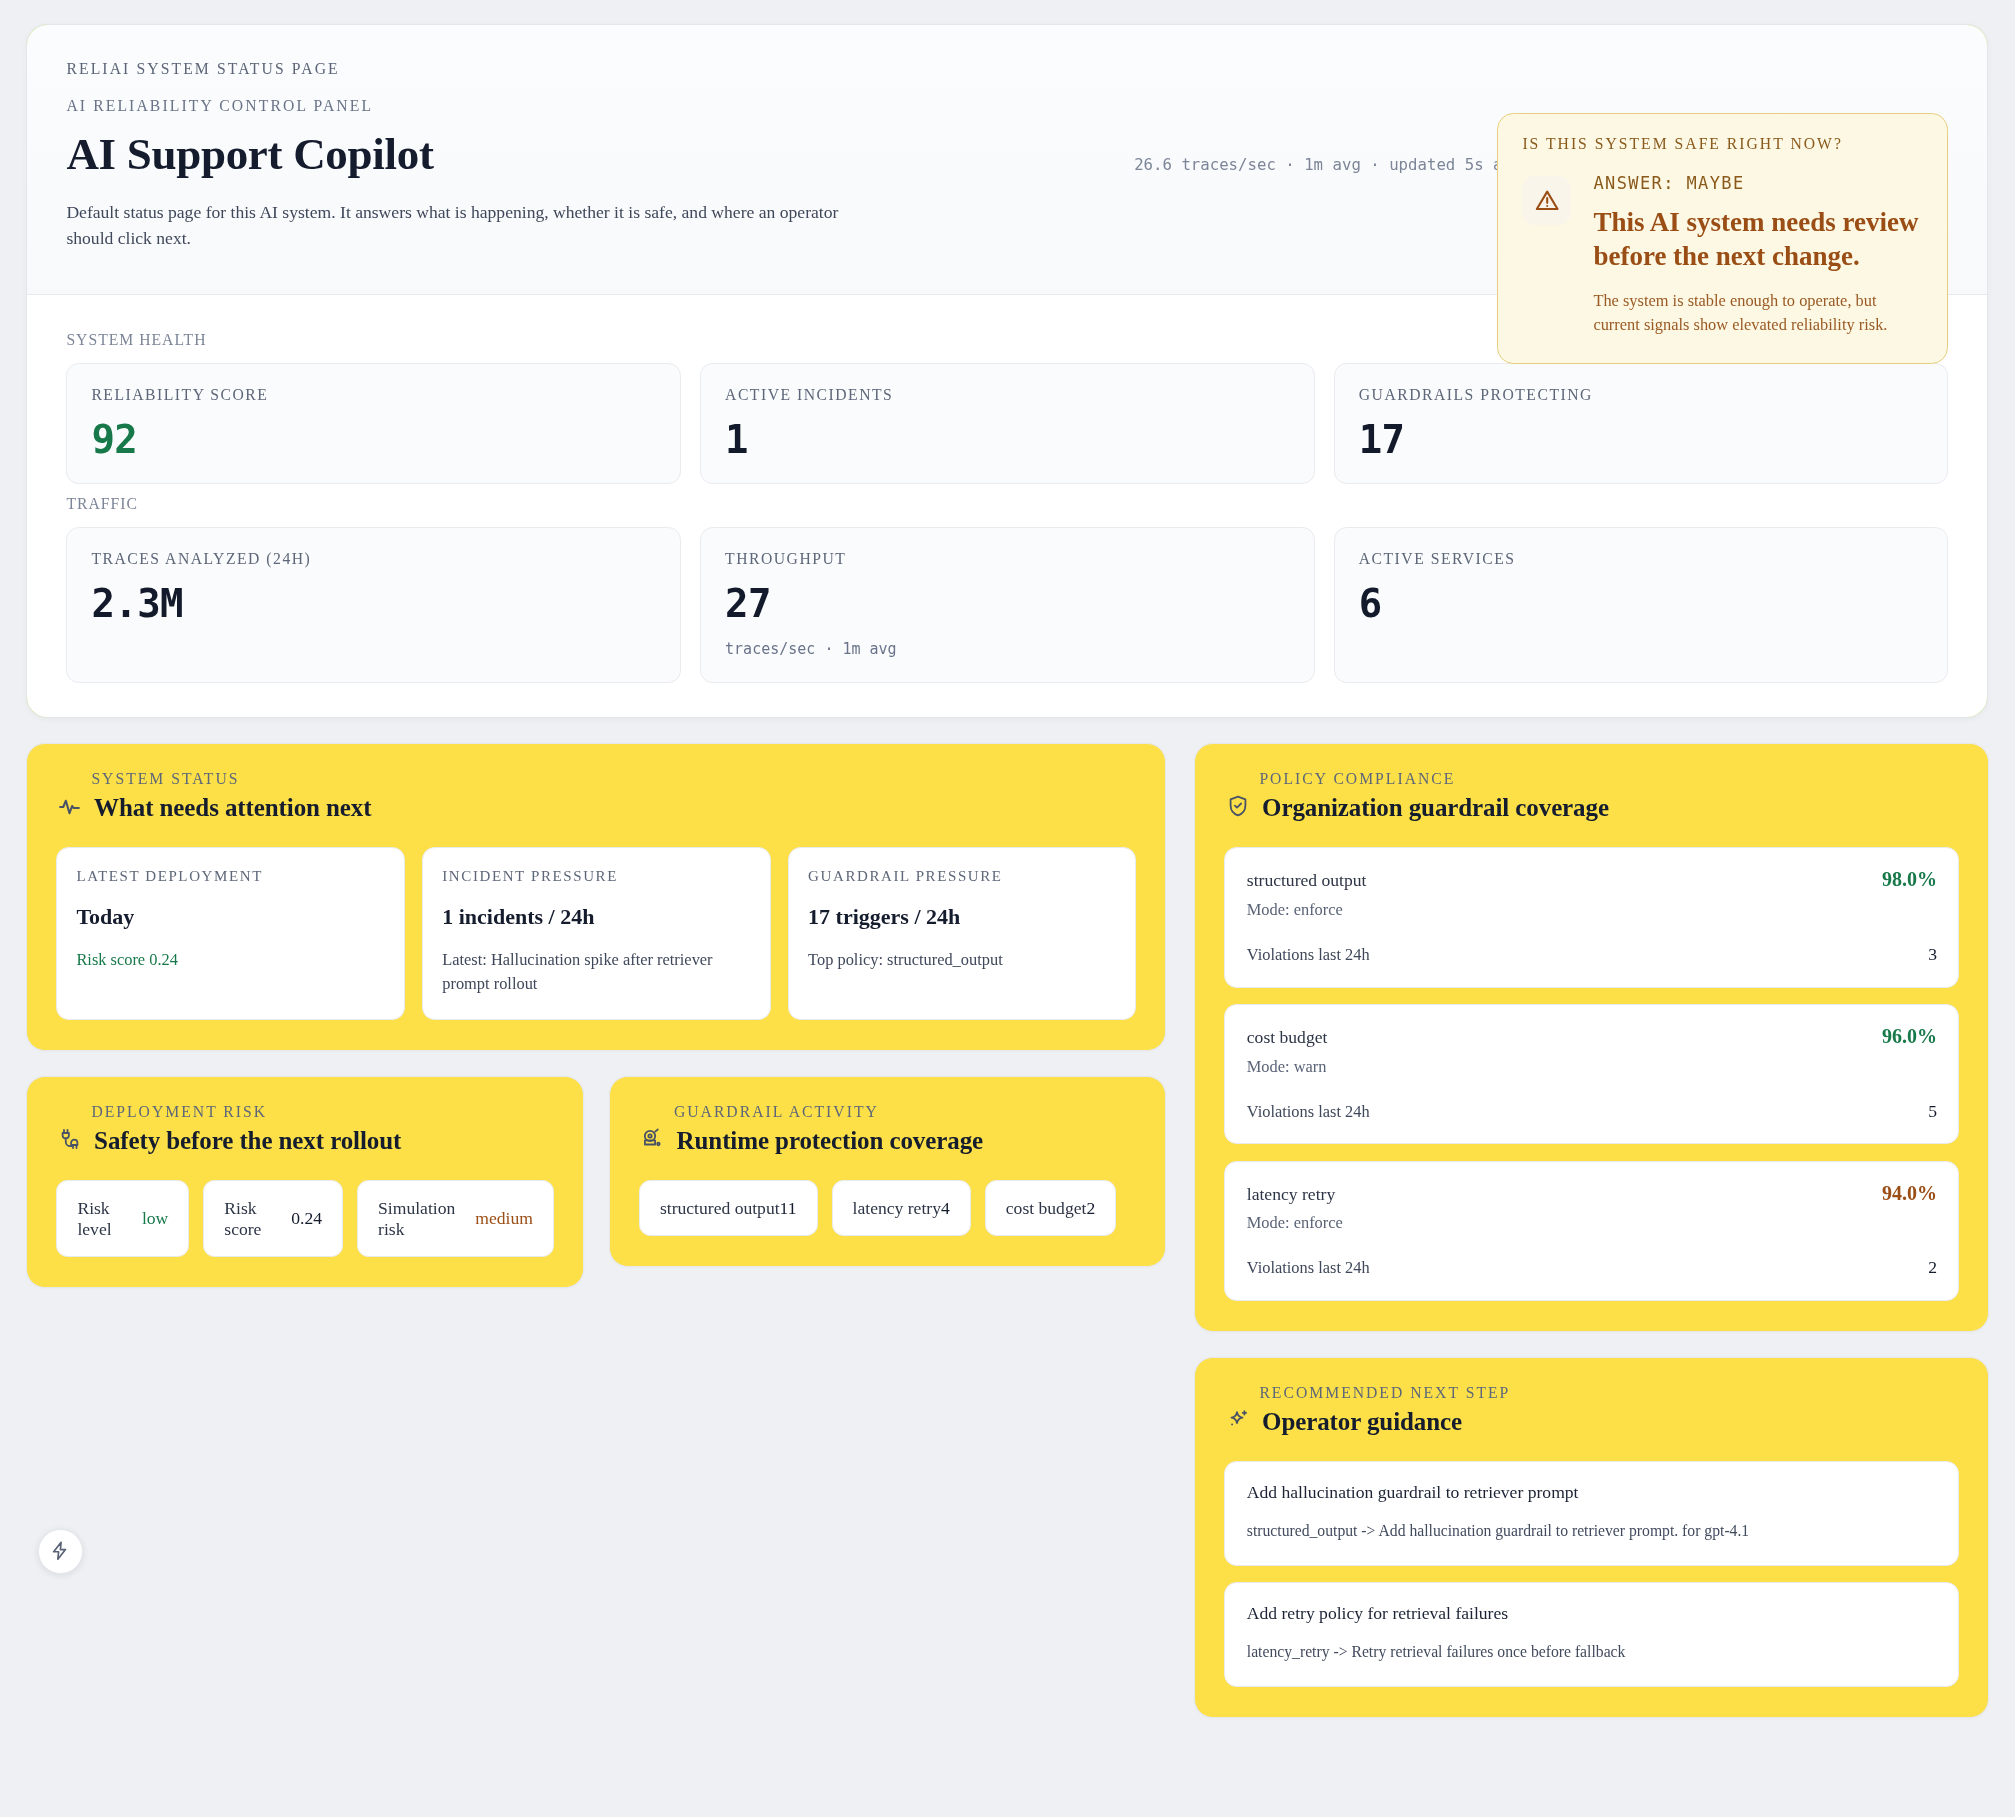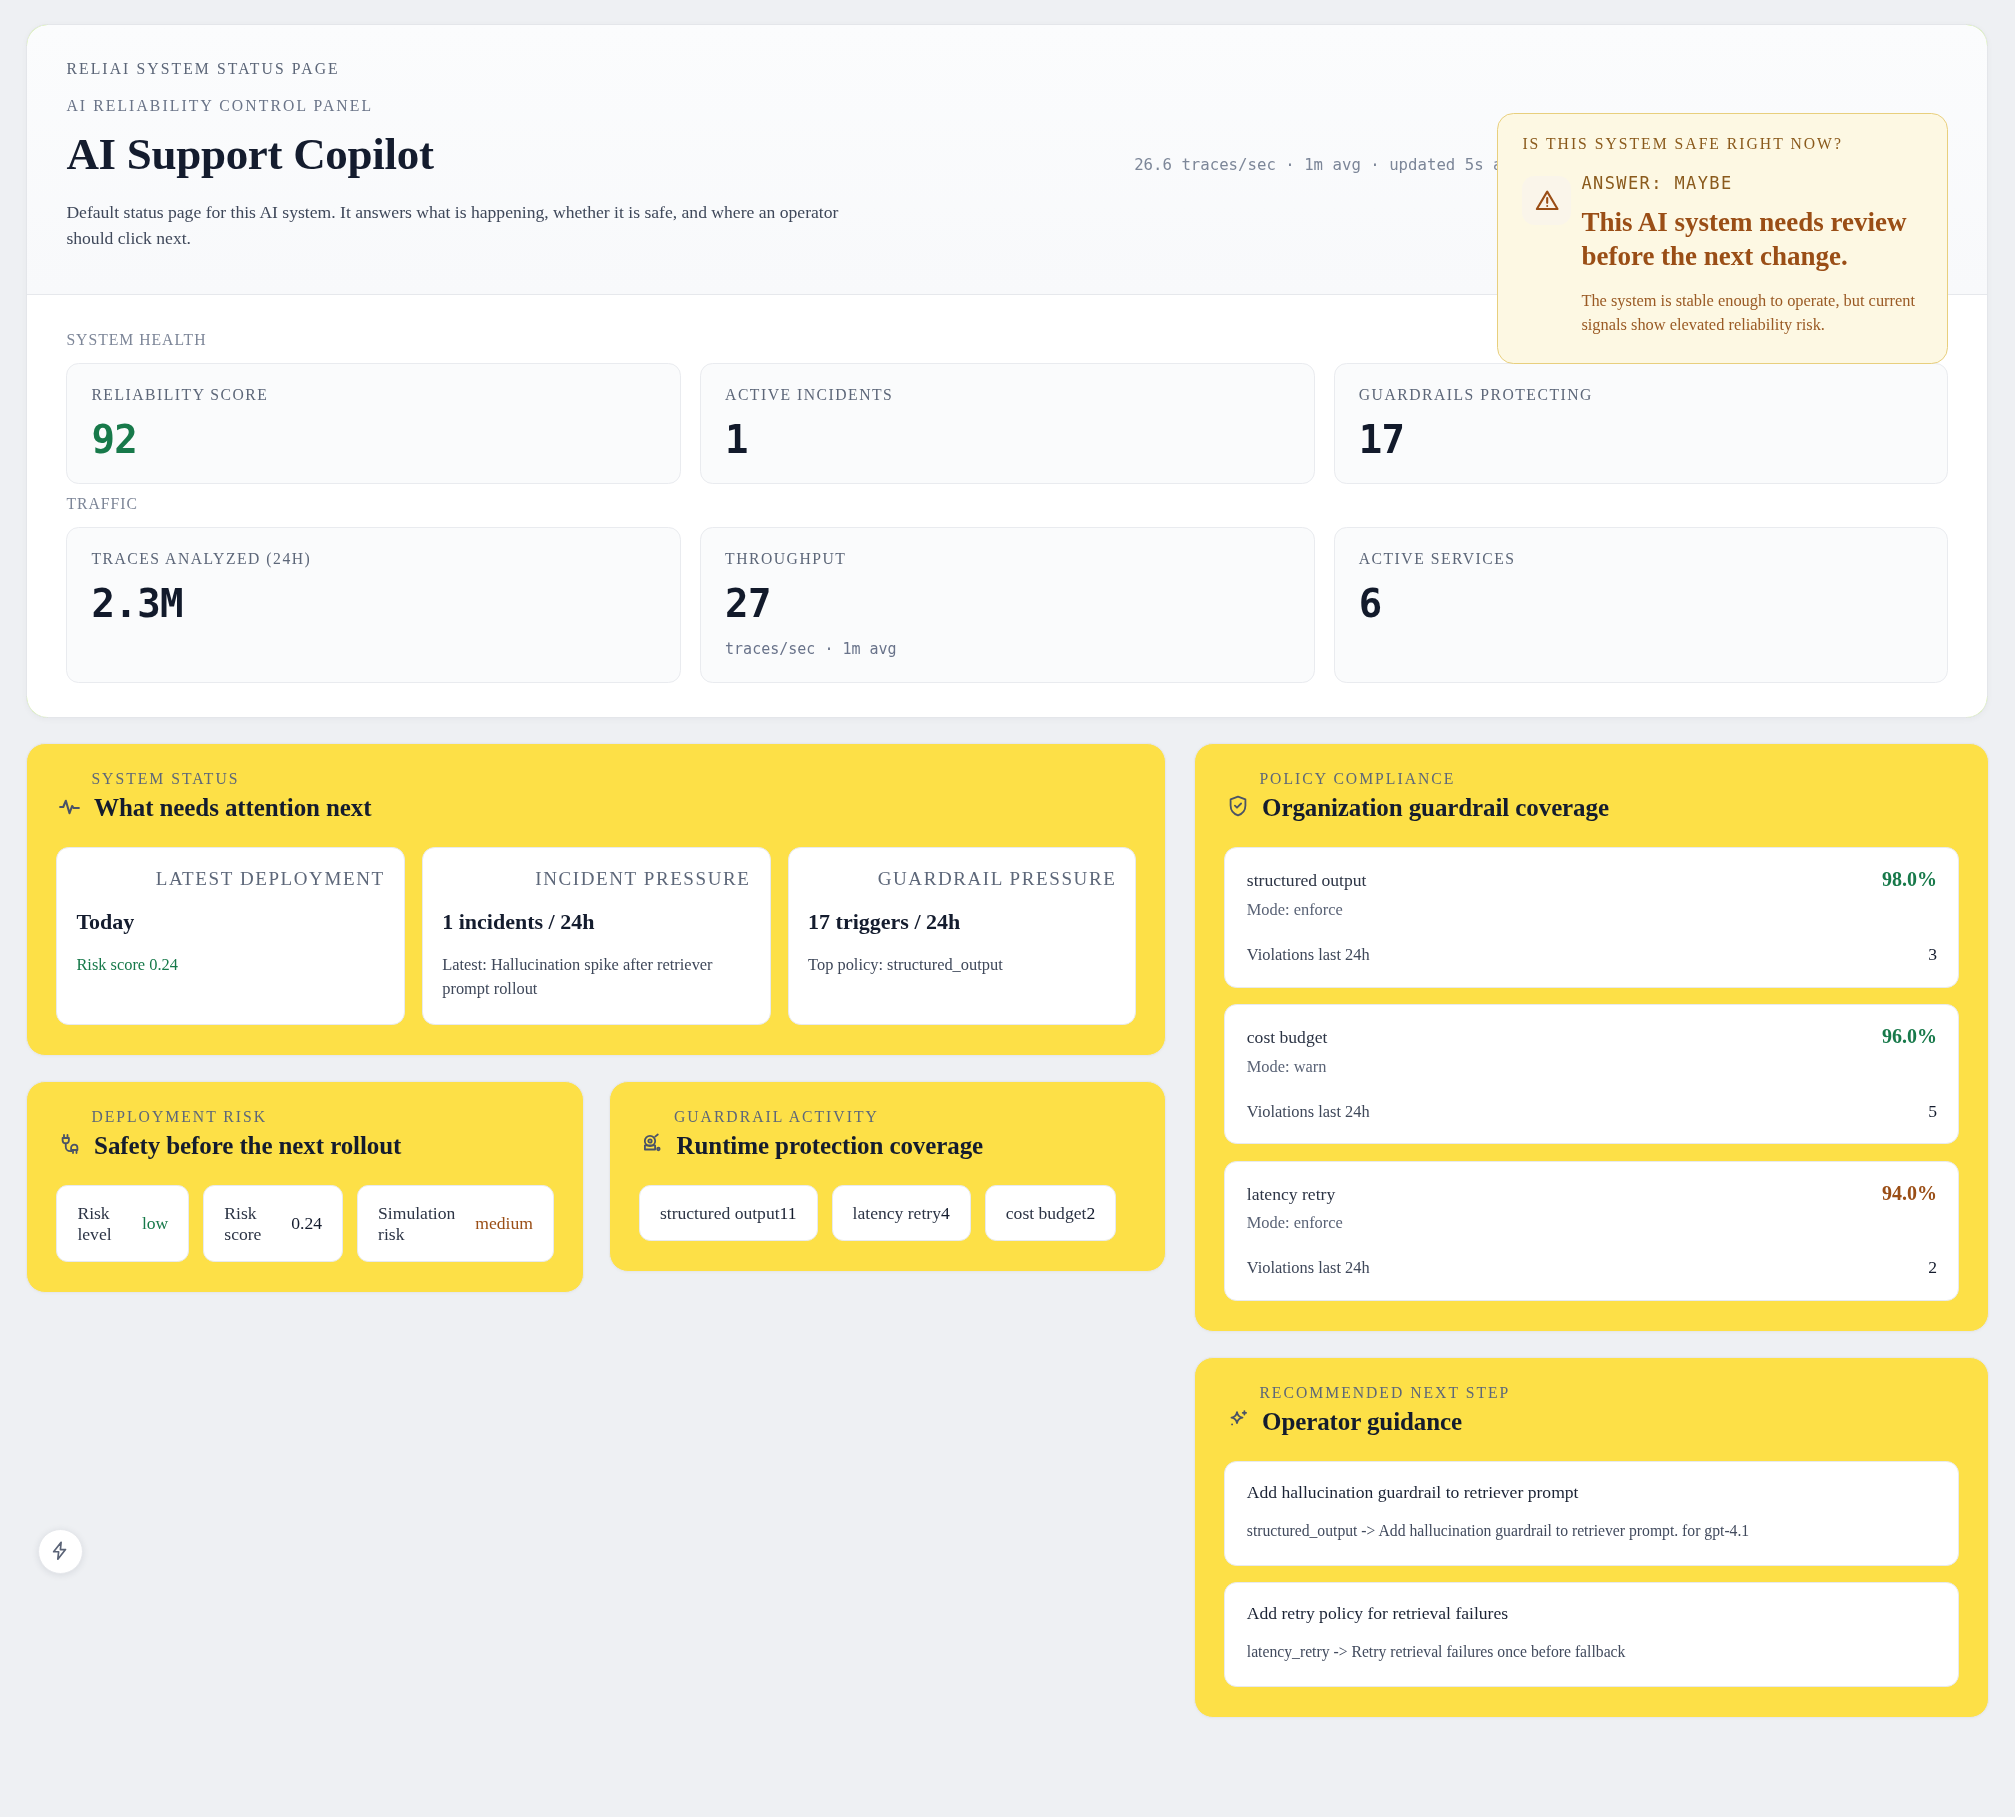--- a/index.html
+++ b/index.html
@@ -89,21 +89,21 @@
     border-radius: 16.4px;
     padding: 21.4px 24px 25px 24px;
   }
   .alert-title {
     font-size: 15.7px;
     letter-spacing: 2px;
     text-transform: uppercase;
     color: #8a5a1c;
     margin-bottom: 20px;
   }
-  .alert-body { display: flex; gap: 10px; }
+  .alert-body { display: flex; gap: 22px; }
   .alert-icon-wrap {
     flex: 0 0 auto;
     width: 49px; height: 49px;
     border-radius: 12.6px;
     background: #faf5ea;
     display: flex; align-items: center; justify-content: center;
     margin-top: 2.5px;
   }
   .alert-main { flex: 1 1 auto; }
   .alert-answer {
@@ -216,27 +216,26 @@
   .mini-card {
     background: #ffffff;
     border: 0.6px solid #e8eaee;
     border-radius: 12.6px;
     padding: 20px 19px 23px 19px;
     min-height: 146px;
     position: relative;
     overflow: hidden;
   }
   .mini-label {
-    font-size: 19px;
+    font-size: 15px;
     letter-spacing: 1.6px;
     text-transform: uppercase;
     color: #5d6779;
     margin-bottom: 19px;
     position: relative;
-    text-align: right;
   }
   .mini-value {
     font-size: 22px;
     font-weight: 700;
     color: #141c2e;
     margin-bottom: 17.6px;
     position: relative;
   }
   .mini-note {
     font-size: 16.4px;

